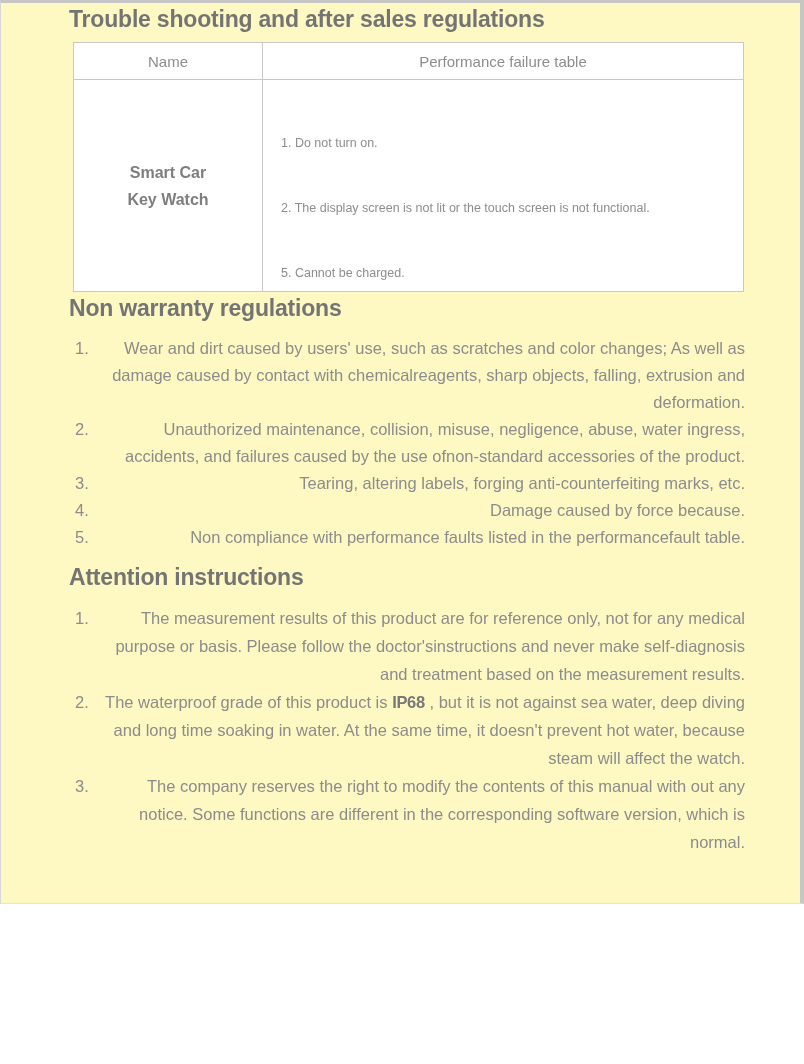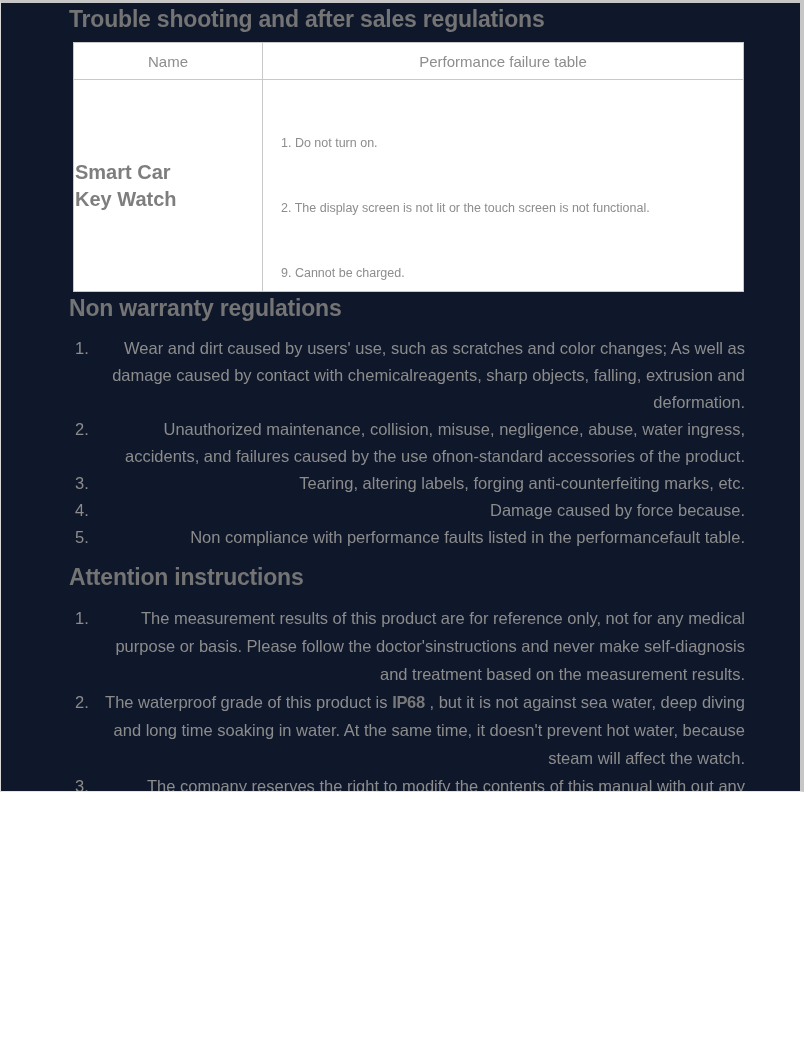--- a/index.html
+++ b/index.html
@@ -6,22 +6,22 @@
     margin: 0;
     padding: 0;
     width: 804px;
     height: 1064px;
     background: #ffffff;
     font-family: "Liberation Sans", sans-serif;
   }
   .page {
     box-sizing: border-box;
     width: 804px;
-    height: 792px;
-    background: #0f172a;
+    height: 904px;
+    background: #fef9c3;
     border-top: 3px solid #c6c6c6;
     border-right: 4px solid #c6c6c6;
     border-left: 1px solid #d8d8d8;
     border-bottom: 1px solid #e3e3e3;
     padding: 0 55px 0 68px;
     overflow: hidden;
   }
   h1.sec-title {
     margin: 0;
     font-size: 23px;
@@ -49,23 +49,23 @@
   th.col-name  { width: 188px; }
   table.failure-table th {
     font-weight: normal;
     font-size: 15px;
     color: #8d8d8d;
     height: 36px;
     text-align: center;
     padding: 0;
   }
   td.name-cell {
-    text-align: left;
+    text-align: center;
     vertical-align: middle;
-    font-size: 20px;
+    font-size: 16px;
     font-weight: bold;
     color: #7e7e7e;
     line-height: 27px;
     height: 75px;
   }
   td.failures-cell {
     vertical-align: middle;
     padding: 8px 8px 8px 18px;
   }
   .failure-line {
@@ -116,21 +116,21 @@
     </thead>
     <tbody>
       <tr>
         <td class="name-cell">
           <div>Smart Car</div>
           <div>Key Watch</div>
         </td>
         <td class="failures-cell">
           <div class="failure-line">1. Do not turn on.</div>
           <div class="failure-line">2. The display screen is not lit or the touch screen is not functional.</div>
-          <div class="failure-line">9. Cannot be charged.</div>
+          <div class="failure-line">5. Cannot be charged.</div>
         </td>
       </tr>
     </tbody>
   </table>
 
   <h1 class="sec-title title-warranty">Non warranty regulations</h1>
 
   <ul class="doc-list">
     <li>
       <span class="num">1.</span>

